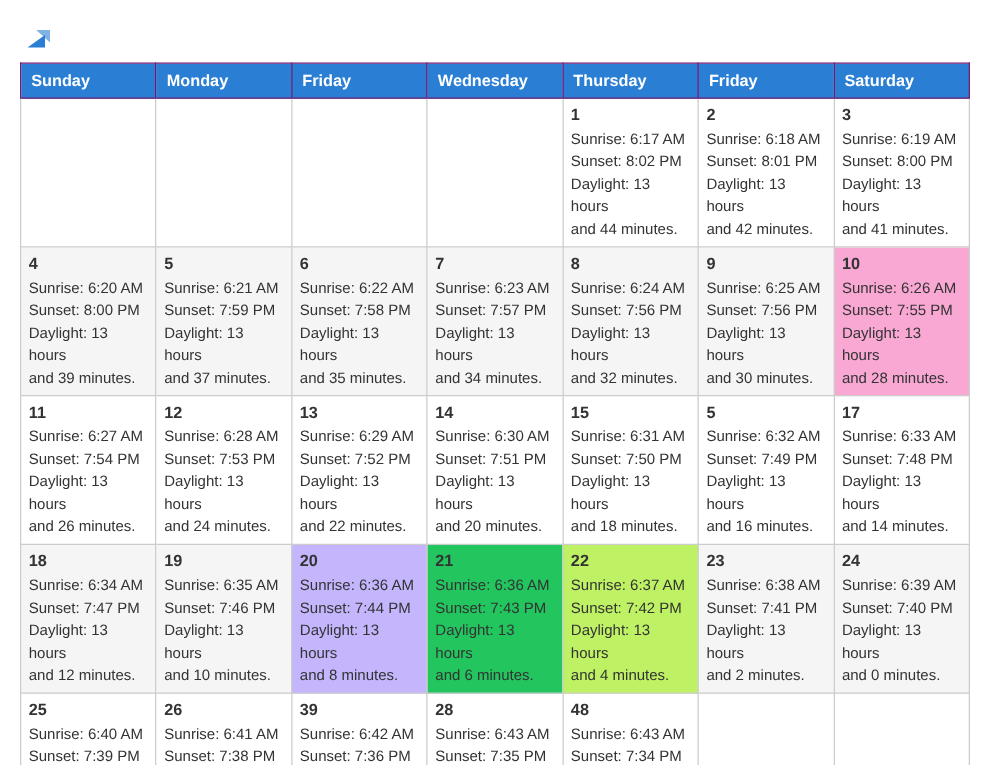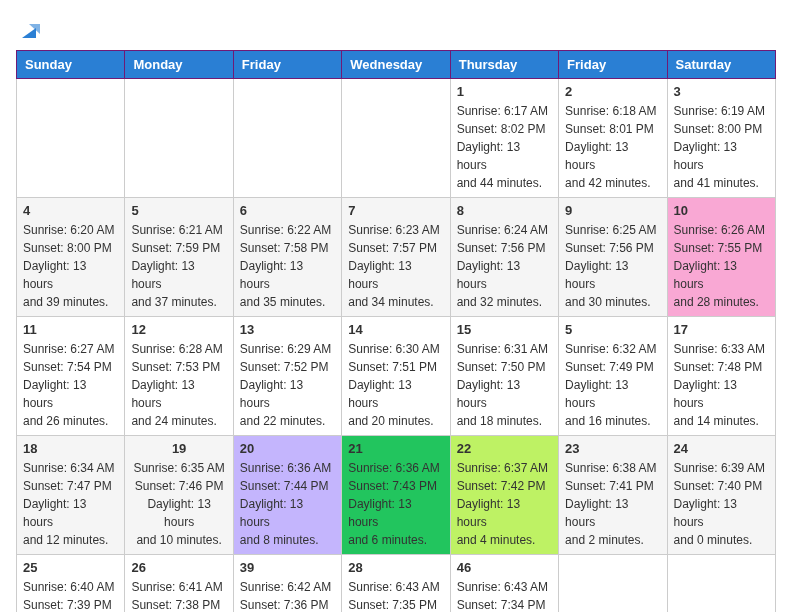--- a/index.html
+++ b/index.html
@@ -192,21 +192,21 @@
         <td>
           <span class="day-number">17</span>
           <div class="day-info">Sunrise: 6:33 AM<br>Sunset: 7:48 PM<br>Daylight: 13 hours<br>and 14 minutes.</div>
         </td>
       </tr>
       <tr>
         <td style="background: rgb(245, 245, 245);">
           <span class="day-number">18</span>
           <div class="day-info">Sunrise: 6:34 AM<br>Sunset: 7:47 PM<br>Daylight: 13 hours<br>and 12 minutes.</div>
         </td>
-        <td style="background: rgb(245, 245, 245); text-align: center;">
+        <td style="background: rgb(245, 245, 245);">
           <span class="day-number">19</span>
           <div class="day-info">Sunrise: 6:35 AM<br>Sunset: 7:46 PM<br>Daylight: 13 hours<br>and 10 minutes.</div>
         </td>
         <td style="background: #c4b5fd;">
           <span class="day-number">20</span>
           <div class="day-info">Sunrise: 6:36 AM<br>Sunset: 7:44 PM<br>Daylight: 13 hours<br>and 8 minutes.</div>
         </td>
         <td style="background: #22c55e;">
           <span class="day-number">21</span>
           <div class="day-info">Sunrise: 6:36 AM<br>Sunset: 7:43 PM<br>Daylight: 13 hours<br>and 6 minutes.</div>
@@ -235,20 +235,20 @@
         </td>
         <td>
           <span class="day-number">39</span>
           <div class="day-info">Sunrise: 6:42 AM<br>Sunset: 7:36 PM<br>Daylight: 12 hours<br>and 54 minutes.</div>
         </td>
         <td>
           <span class="day-number">28</span>
           <div class="day-info">Sunrise: 6:43 AM<br>Sunset: 7:35 PM<br>Daylight: 12 hours<br>and 52 minutes.</div>
         </td>
         <td>
-          <span class="day-number">46</span>
+          <span class="day-number">48</span>
           <div class="day-info">Sunrise: 6:43 AM<br>Sunset: 7:34 PM<br>Daylight: 12 hours<br>and 50 minutes.</div>
         </td>
         <td class="empty-cell"></td>
         <td class="empty-cell"></td>
       </tr>
     </tbody>
 </table>
 
 </body></html>

